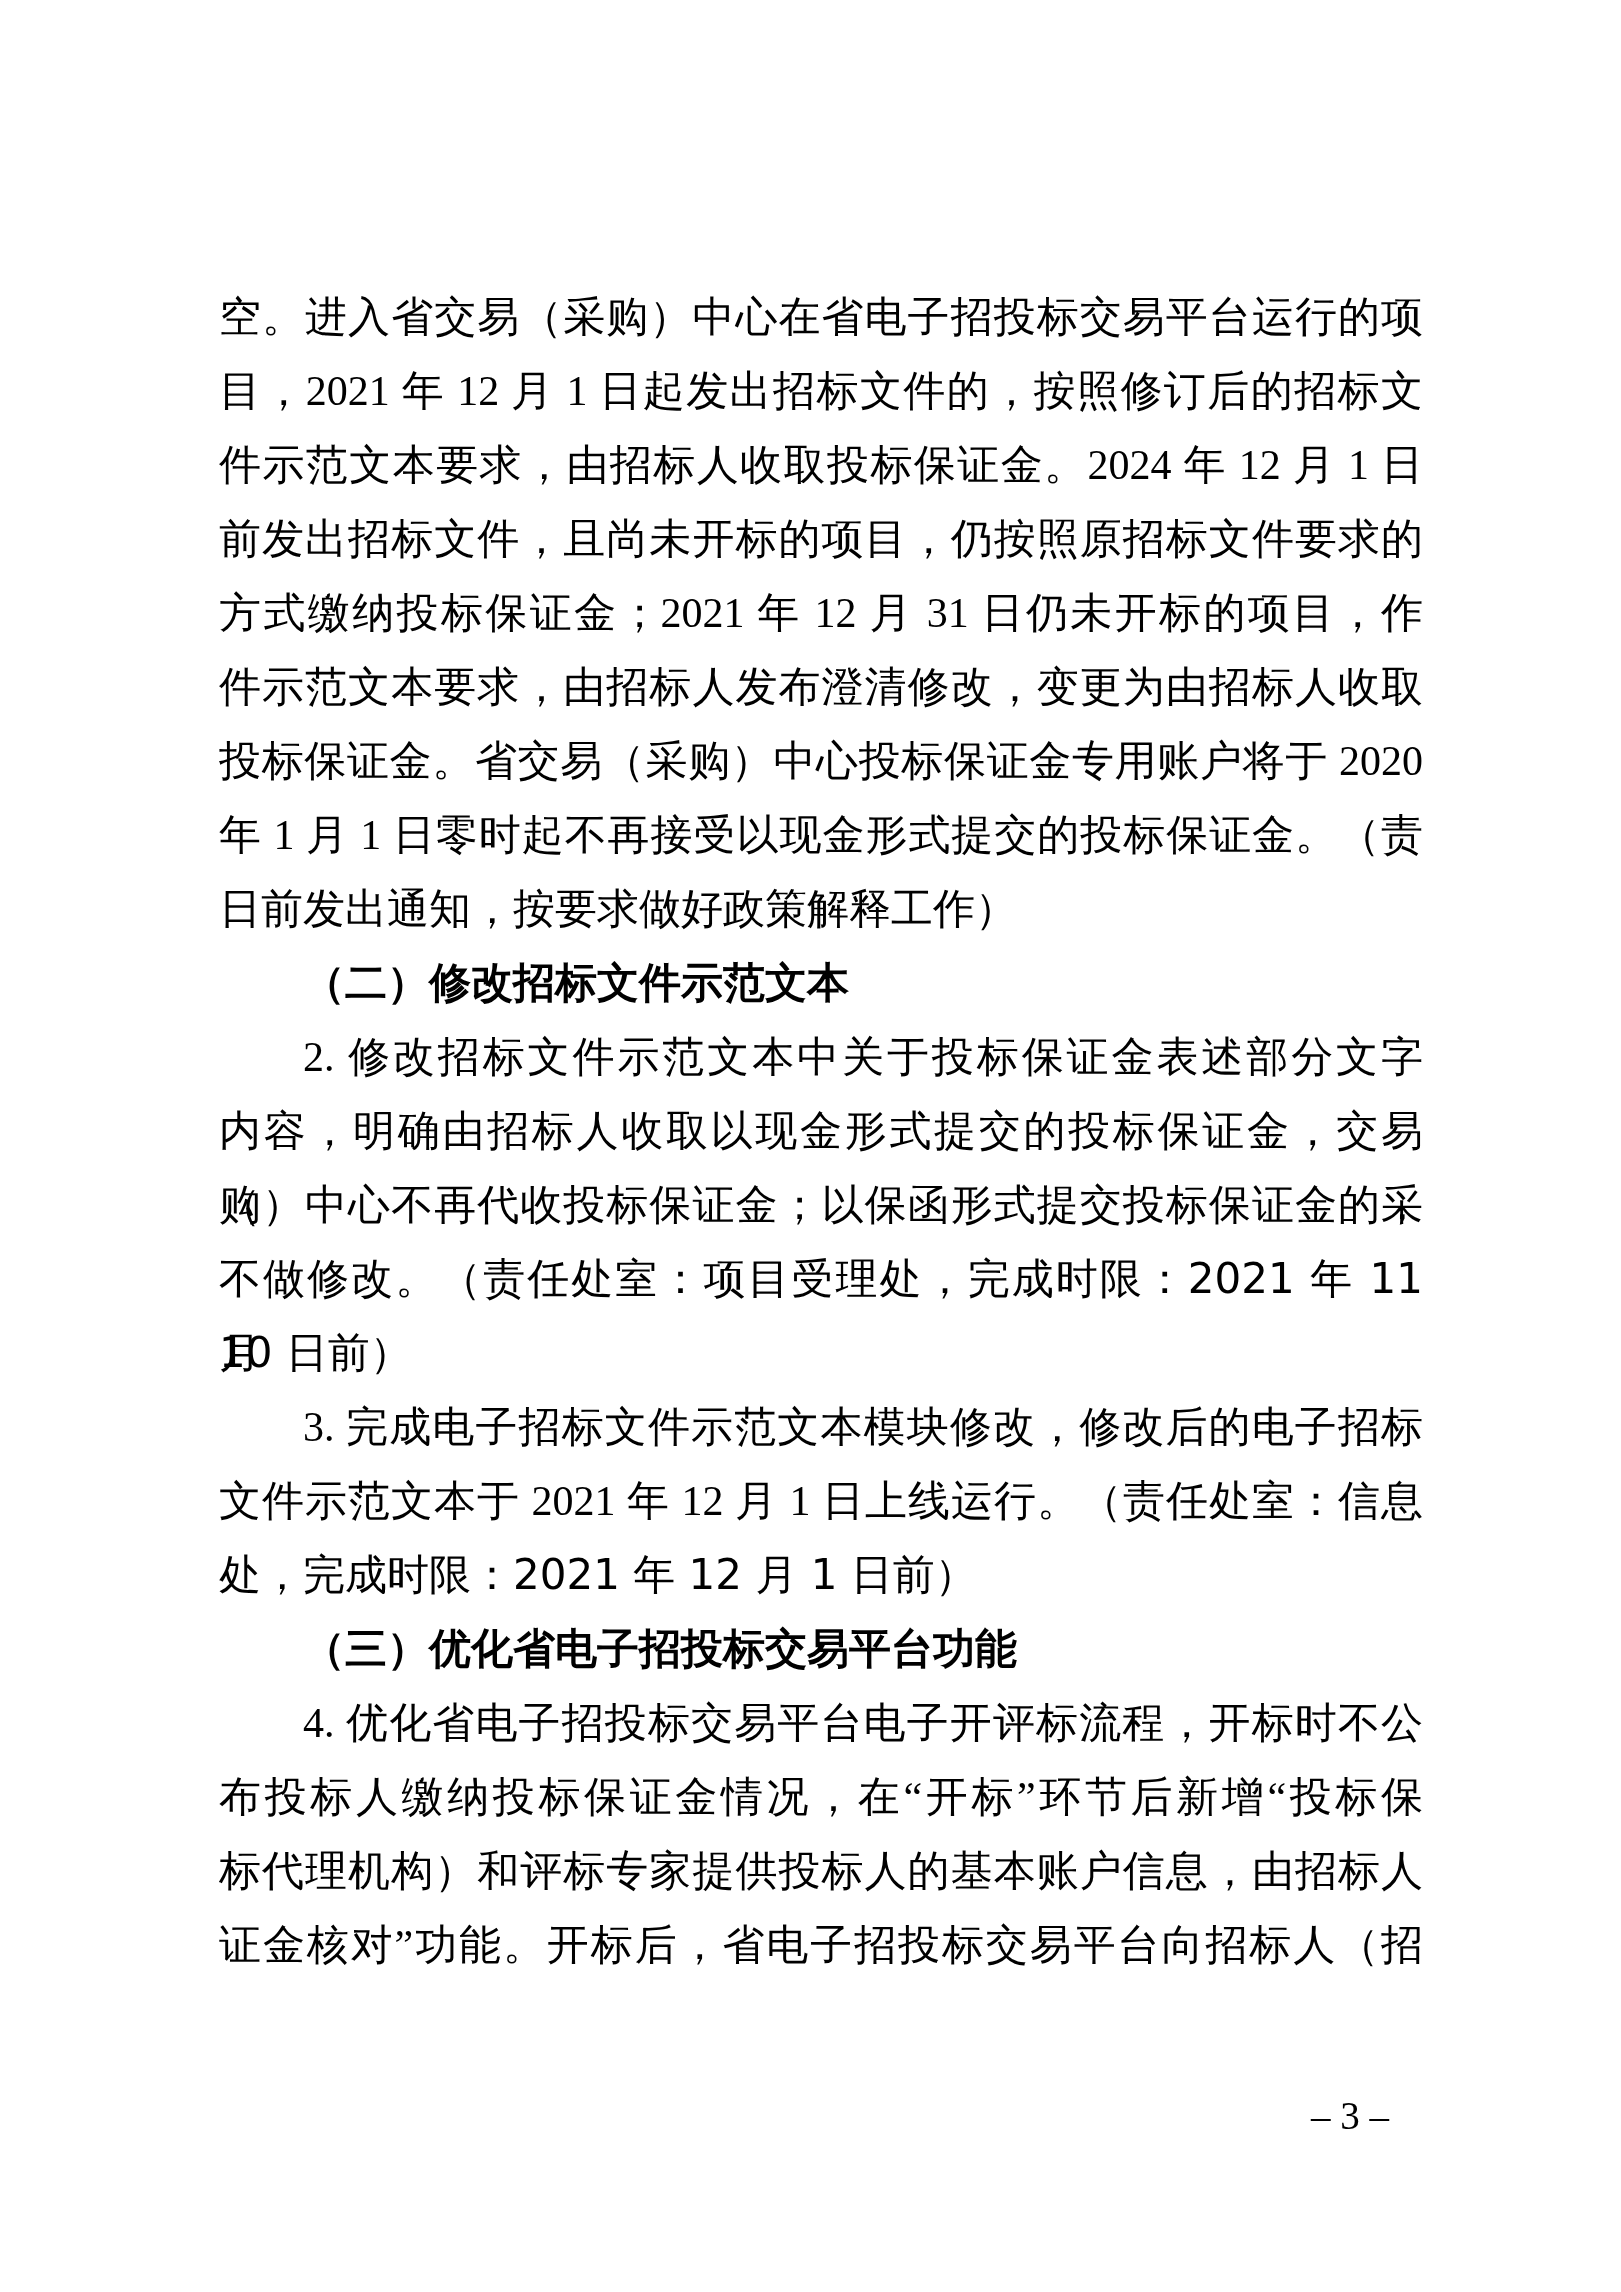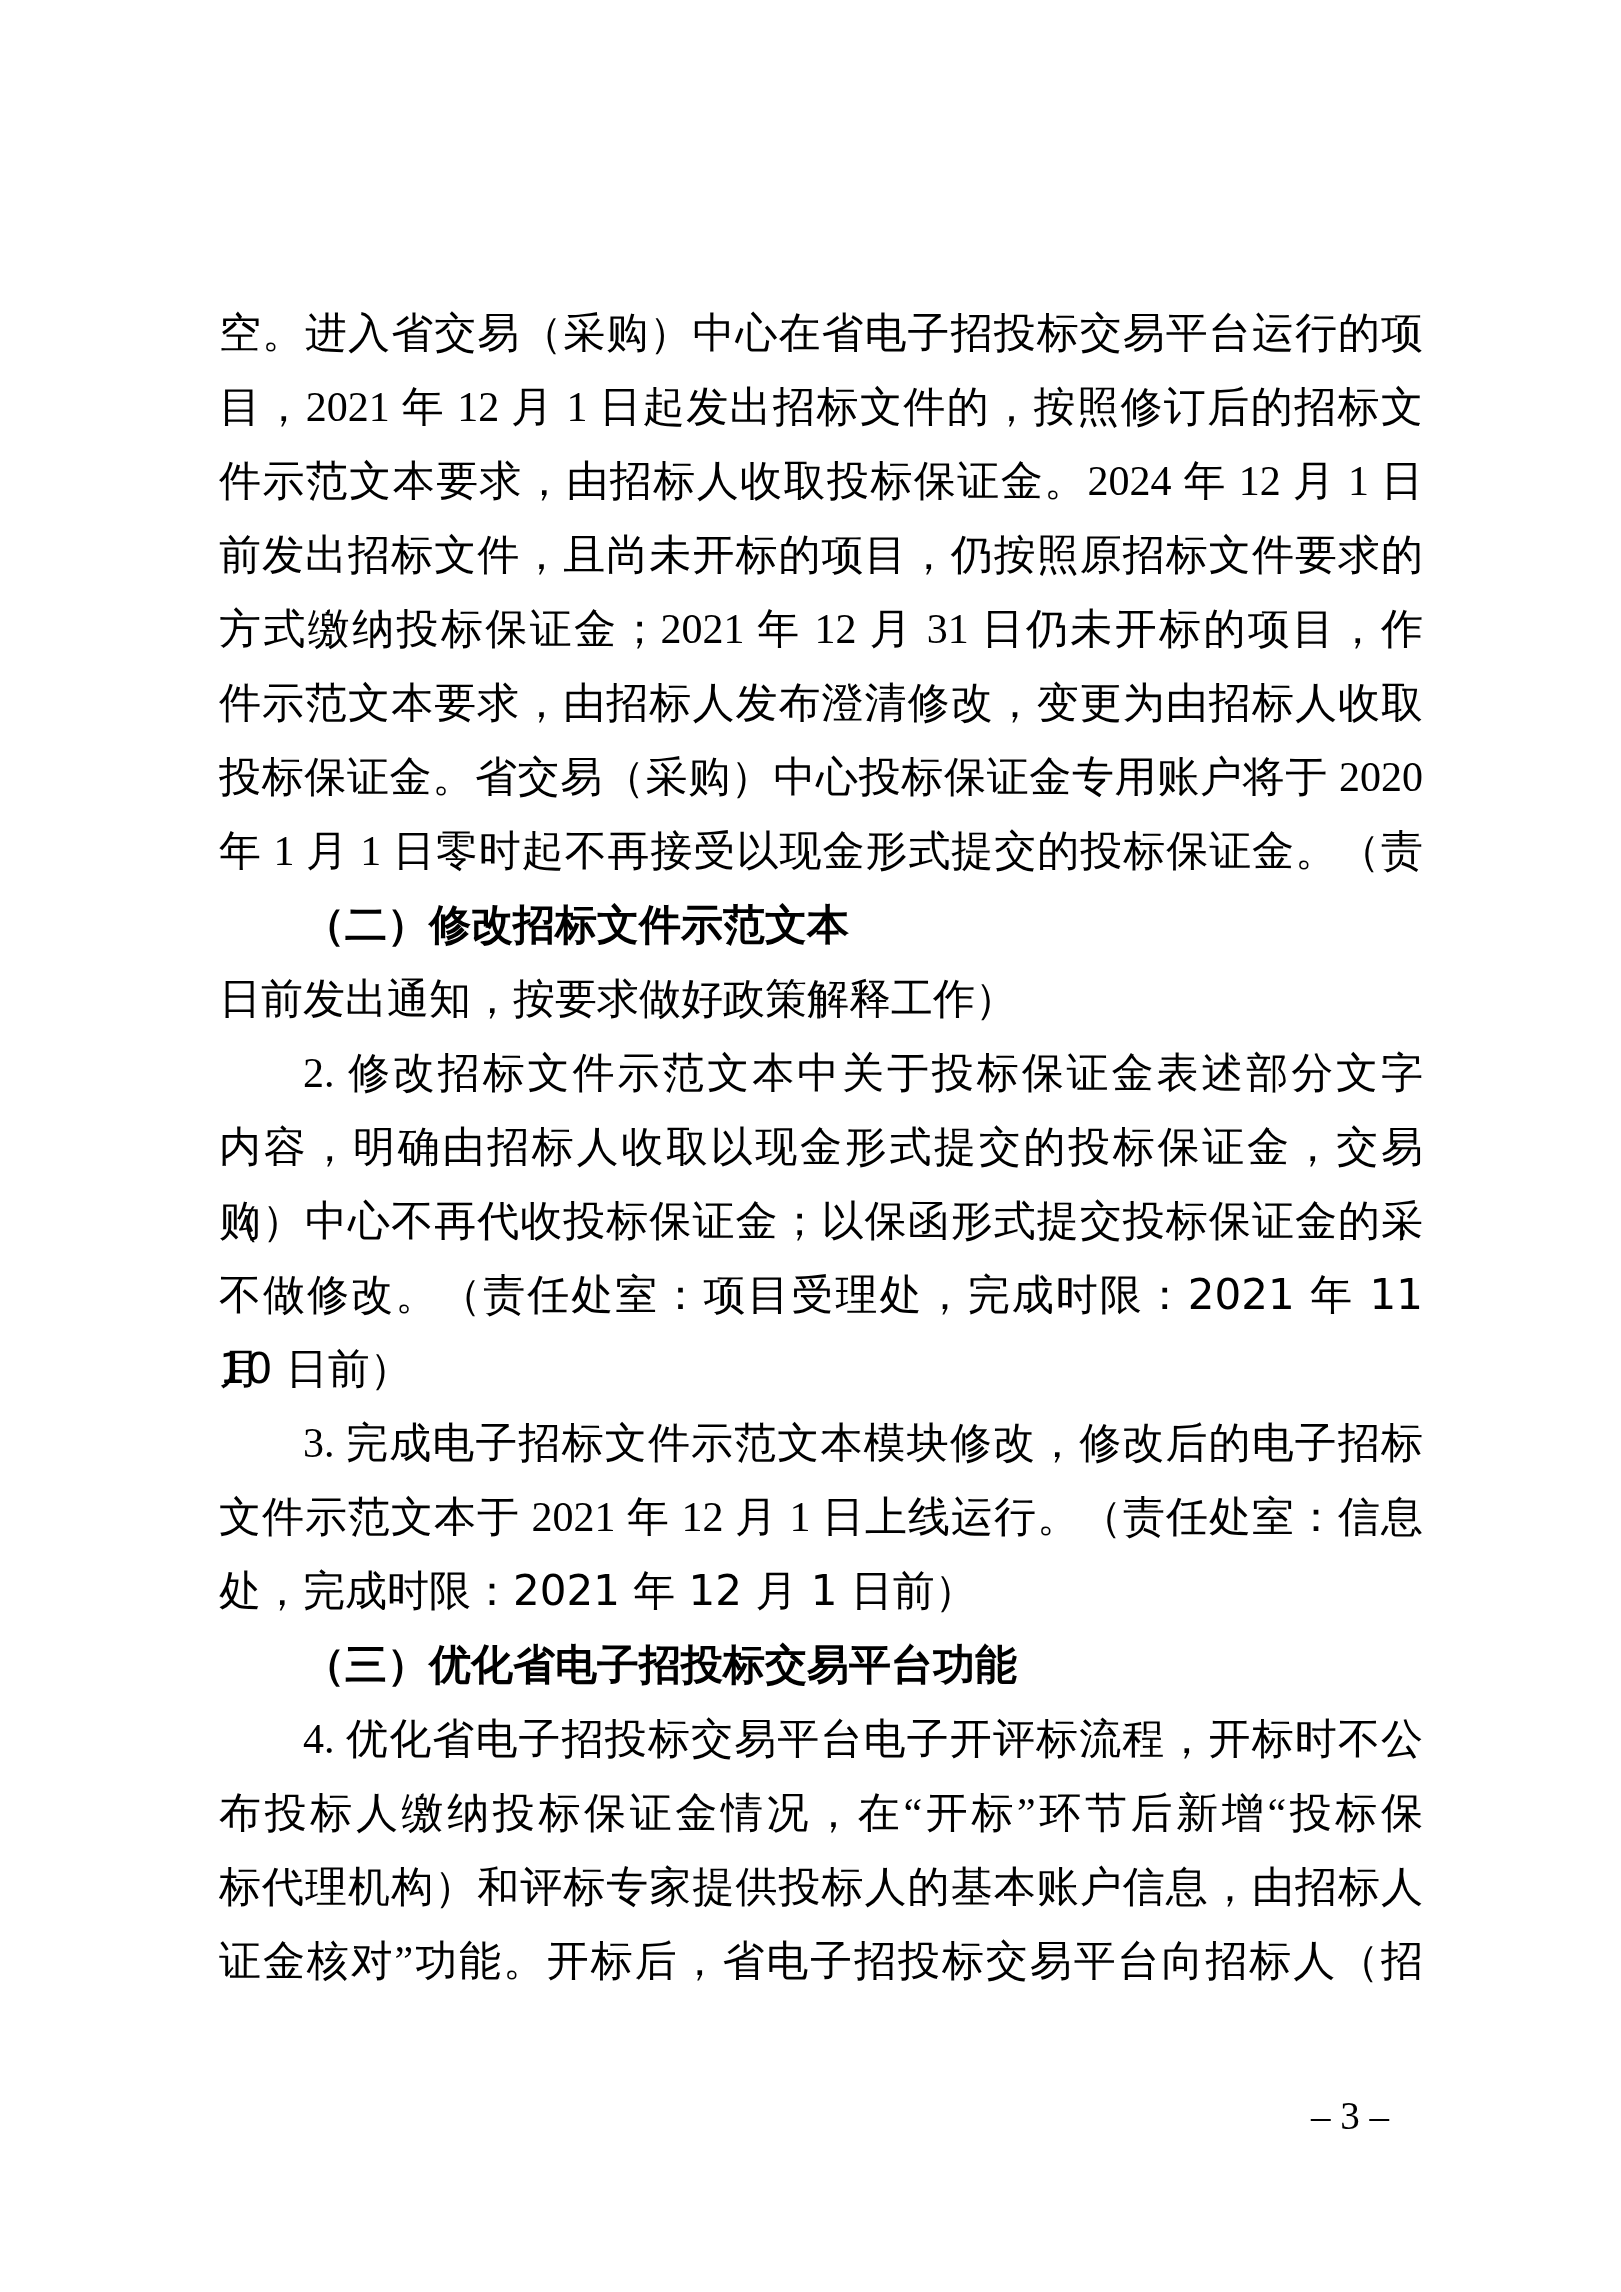--- a/index.html
+++ b/index.html
@@ -11,21 +11,21 @@
     position: relative;
     width: 1621px;
     height: 2293px;
     background: #ffffff;
     color: #000000;
     overflow: hidden;
   }
   .text-block {
     position: absolute;
     left: 219px;
-    top: 296px;
+    top: 280px;
     width: 1204px;
   }
   .line {
     margin: 0;
     padding: 0;
     height: 74px;
     line-height: 74px;
     font-size: 42px;
     color: #000000;
     text-align: left;
@@ -70,22 +70,22 @@
 
   <div class="text-block">
     <p class="line j"><span class="song">空。进入省交易（采购）中心在省电子招投标交易平台运行的项</span></p>
     <p class="line j"><span class="song">目，2021 年 12 月 1 日起发出招标文件的，按照修订后的招标文</span></p>
     <p class="line j"><span class="song">件示范文本要求，由招标人收取投标保证金。2024 年 12 月 1 日</span></p>
     <p class="line j"><span class="song">前发出招标文件，且尚未开标的项目，仍按照原招标文件要求的</span></p>
     <p class="line j"><span class="song">方式缴纳投标保证金；2021 年 12 月 31 日仍未开标的项目，作</span></p>
     <p class="line j"><span class="song">件示范文本要求，由招标人发布澄清修改，变更为由招标人收取</span></p>
     <p class="line j"><span class="song">投标保证金。省交易（采购）中心投标保证金专用账户将于 2020</span></p>
     <p class="line j"><span class="song">年 1 月 1 日零时起不再接受以现金形式提交的投标保证金。</span><span class="kai">（责</span></p>
+    <p class="line"><span class="kai">日前发出通知，按要求做好政策解释工作）</span></p>
     <p class="line indent"><span class="head">（二）修改招标文件示范文本</span></p>
-    <p class="line"><span class="kai">日前发出通知，按要求做好政策解释工作）</span></p>
     <p class="line j indent"><span class="song">2. 修改招标文件示范文本中关于投标保证金表述部分文字</span></p>
     <p class="line j"><span class="song">内容，明确由招标人收取以现金形式提交的投标保证金，交易（采</span></p>
     <p class="line j"><span class="song">购）中心不再代收投标保证金；以保函形式提交投标保证金的，</span></p>
     <p class="line j"><span class="song">不做修改。</span><span class="kai">（责任处室：项目受理处，完成时限：2021 年 11 月</span></p>
     <p class="line"><span class="kai">10 日前）</span></p>
     <p class="line j indent"><span class="song">3. 完成电子招标文件示范文本模块修改，修改后的电子招标</span></p>
     <p class="line j"><span class="song">文件示范文本于 2021 年 12 月 1 日上线运行。</span><span class="kai">（责任处室：信息</span></p>
     <p class="line"><span class="kai">处，完成时限：2021 年 12 月 1 日前）</span></p>
     <p class="line indent"><span class="head">（三）优化省电子招投标交易平台功能</span></p>
     <p class="line j indent"><span class="song">4. 优化省电子招投标交易平台电子开评标流程，开标时不公</span></p>

